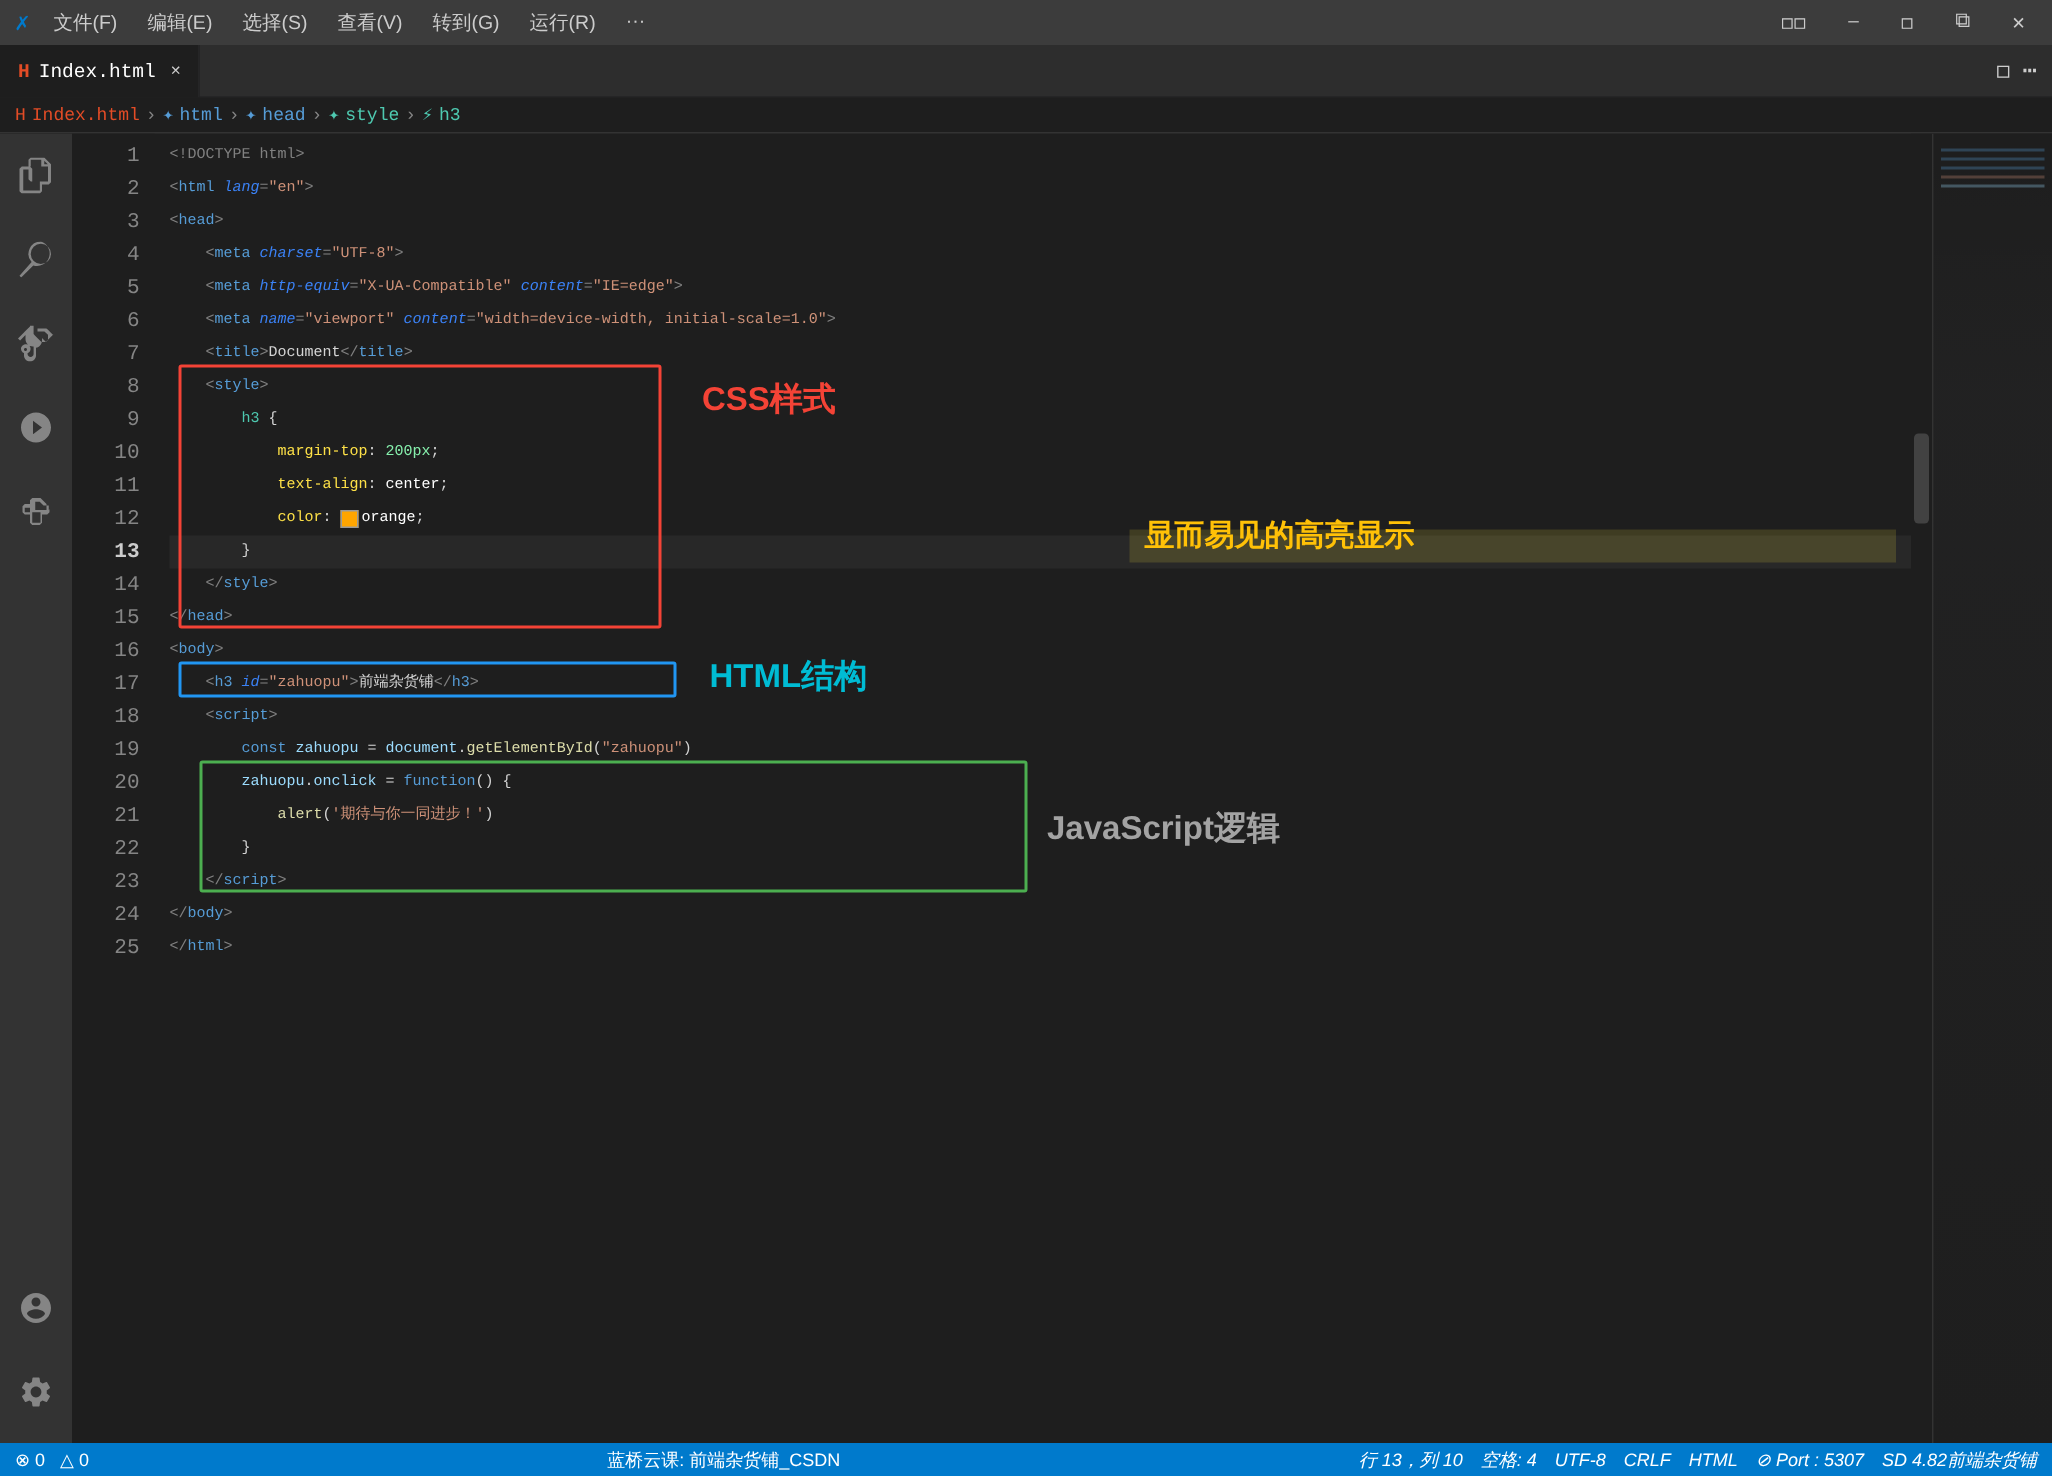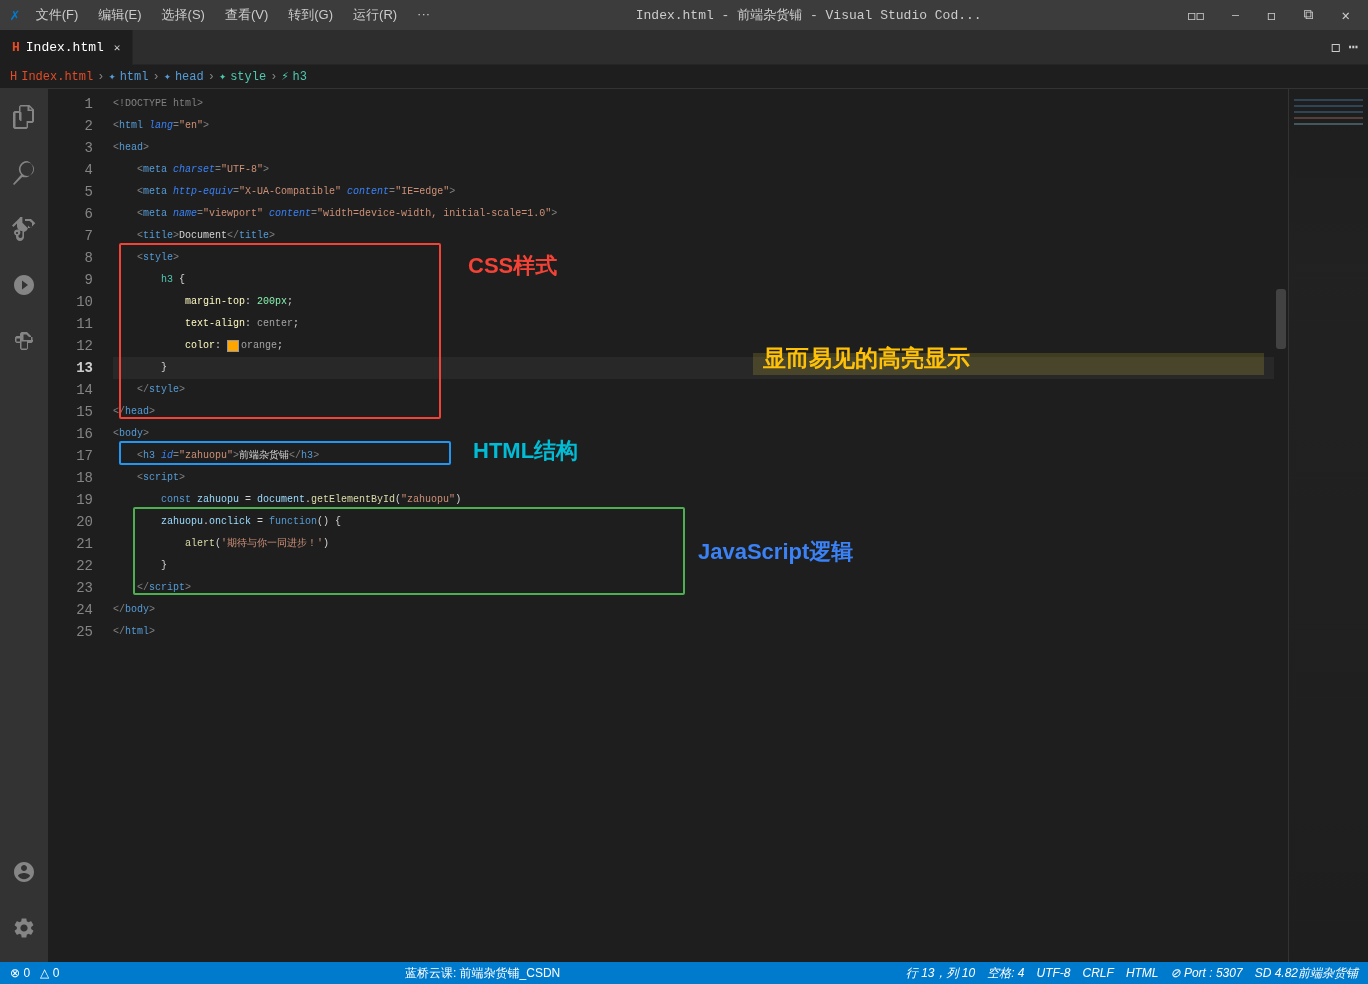--- a/index.html
+++ b/index.html
@@ -54,30 +54,30 @@
     .c-white { color: #d4d4d4; }
     .c-blue { color: #569cd6; }
     .c-orange { color: #ce9178; }
     .c-lightblue { color: #9cdcfe; }
     .c-cyan { color: #4ec9b0; }
     .c-keyword { color: #569cd6; }
     .c-tag { color: #808080; }
     .c-attrib { color: #3b82f6; font-style: italic; }
     .c-doctype { color: #808080; }
     .c-func { color: #dcdcaa; }
-    .c-cssval { color: #a3a3a3; }
+    .c-cssval { color: #ffffff; }
     .c-cssnum { color: #86efac; }
-    .c-cssprop { color: #fef9c3; }
+    .c-cssprop { color: #fde047; }
     .box-red { position: absolute; border: 2px solid #f44336; border-radius: 2px; }
     .box-blue { position: absolute; border: 2px solid #2196f3; border-radius: 2px; }
     .box-green { position: absolute; border: 2px solid #4caf50; border-radius: 2px; }
     .annotation-label { position: absolute; font-size: 20px; font-weight: bold; font-family: 'Microsoft YaHei', sans-serif; }
     .label-red { color: #f44336; }
     .label-cyan { color: #00bcd4; }
-    .label-green { color: #3b82f6; }
+    .label-green { color: #a3a3a3; }
     .label-yellow { color: #ffc107; }
 
     
     .minimap { width: 80px; background: #1e1e1e; border-left: 1px solid #333; flex-shrink: 0; position: relative; overflow: hidden; }
     .minimap-content { width: 100%; height: 100%; background: #1e1e1e; opacity: 0.7; }
 
     
     .scrollbar-track { width: 14px; background: #1e1e1e; flex-shrink: 0; }
     .scrollbar-thumb { width: 10px; margin: 0 2px; height: 60px; background: #424242; border-radius: 3px; margin-top: 200px; }
 
@@ -102,21 +102,20 @@
     <div class="titlebar-menu">
       <span>文件(F)</span>
       <span>编辑(E)</span>
       <span>选择(S)</span>
       <span>查看(V)</span>
       <span>转到(G)</span>
       <span>运行(R)</span>
       <span>···</span>
     </div>
   </div>
-  <div class="titlebar-center">Index.html - 前端杂货铺 - Visual Studio Cod...</div>
   <div class="titlebar-right">
     <span class="titlebar-btn">◻◻</span>
     <span class="titlebar-btn">⎯</span>
     <span class="titlebar-btn">◻</span>
     <span class="titlebar-btn">⧉</span>
     <span class="titlebar-btn titlebar-close">✕</span>
   </div>
 </div>
 
 <div class="tabbar">
@@ -263,21 +262,21 @@
 
         <div class="box-blue" style="top:352px; left:16px; width:332px; height:24px;"></div>
 
         <div class="box-green" style="top:418px; left:30px; width:552px; height:88px;"></div>
 
         <div class="annotation-label label-red" style="top:162px; left:365px; font-size:22px;">CSS样式</div>
         <div class="annotation-label label-cyan" style="top:347px; left:370px; font-size:22px;">HTML结构</div>
         <div class="annotation-label label-green" style="top:448px; left:595px; font-size:22px;">JavaScript逻辑</div>
 
         <div style="position:absolute; top:264px; left:650px; right:10px; height:22px; background: rgba(255,235,59,0.15);"></div>
-        <div class="annotation-label label-yellow" style="top:254px; left:660px; font-size:23px;">显而易见的高亮显示</div>
+        <div class="annotation-label label-yellow" style="top:254px; left:660px; font-size:20px;">显而易见的高亮显示</div>
 
       </div>
 
       <div class="scrollbar-track">
         <div class="scrollbar-thumb"></div>
       </div>
 
       <div class="minimap">
         <div class="minimap-content" style="background: linear-gradient(to bottom, #1e1e1e 0%, #252526 20%, #1e1e1e 100%); opacity:0.5; position:relative;">
           <div style="position:absolute; top:10px; left:5px; right:5px; height:2px; background:#569cd6; opacity:0.6;"></div>

